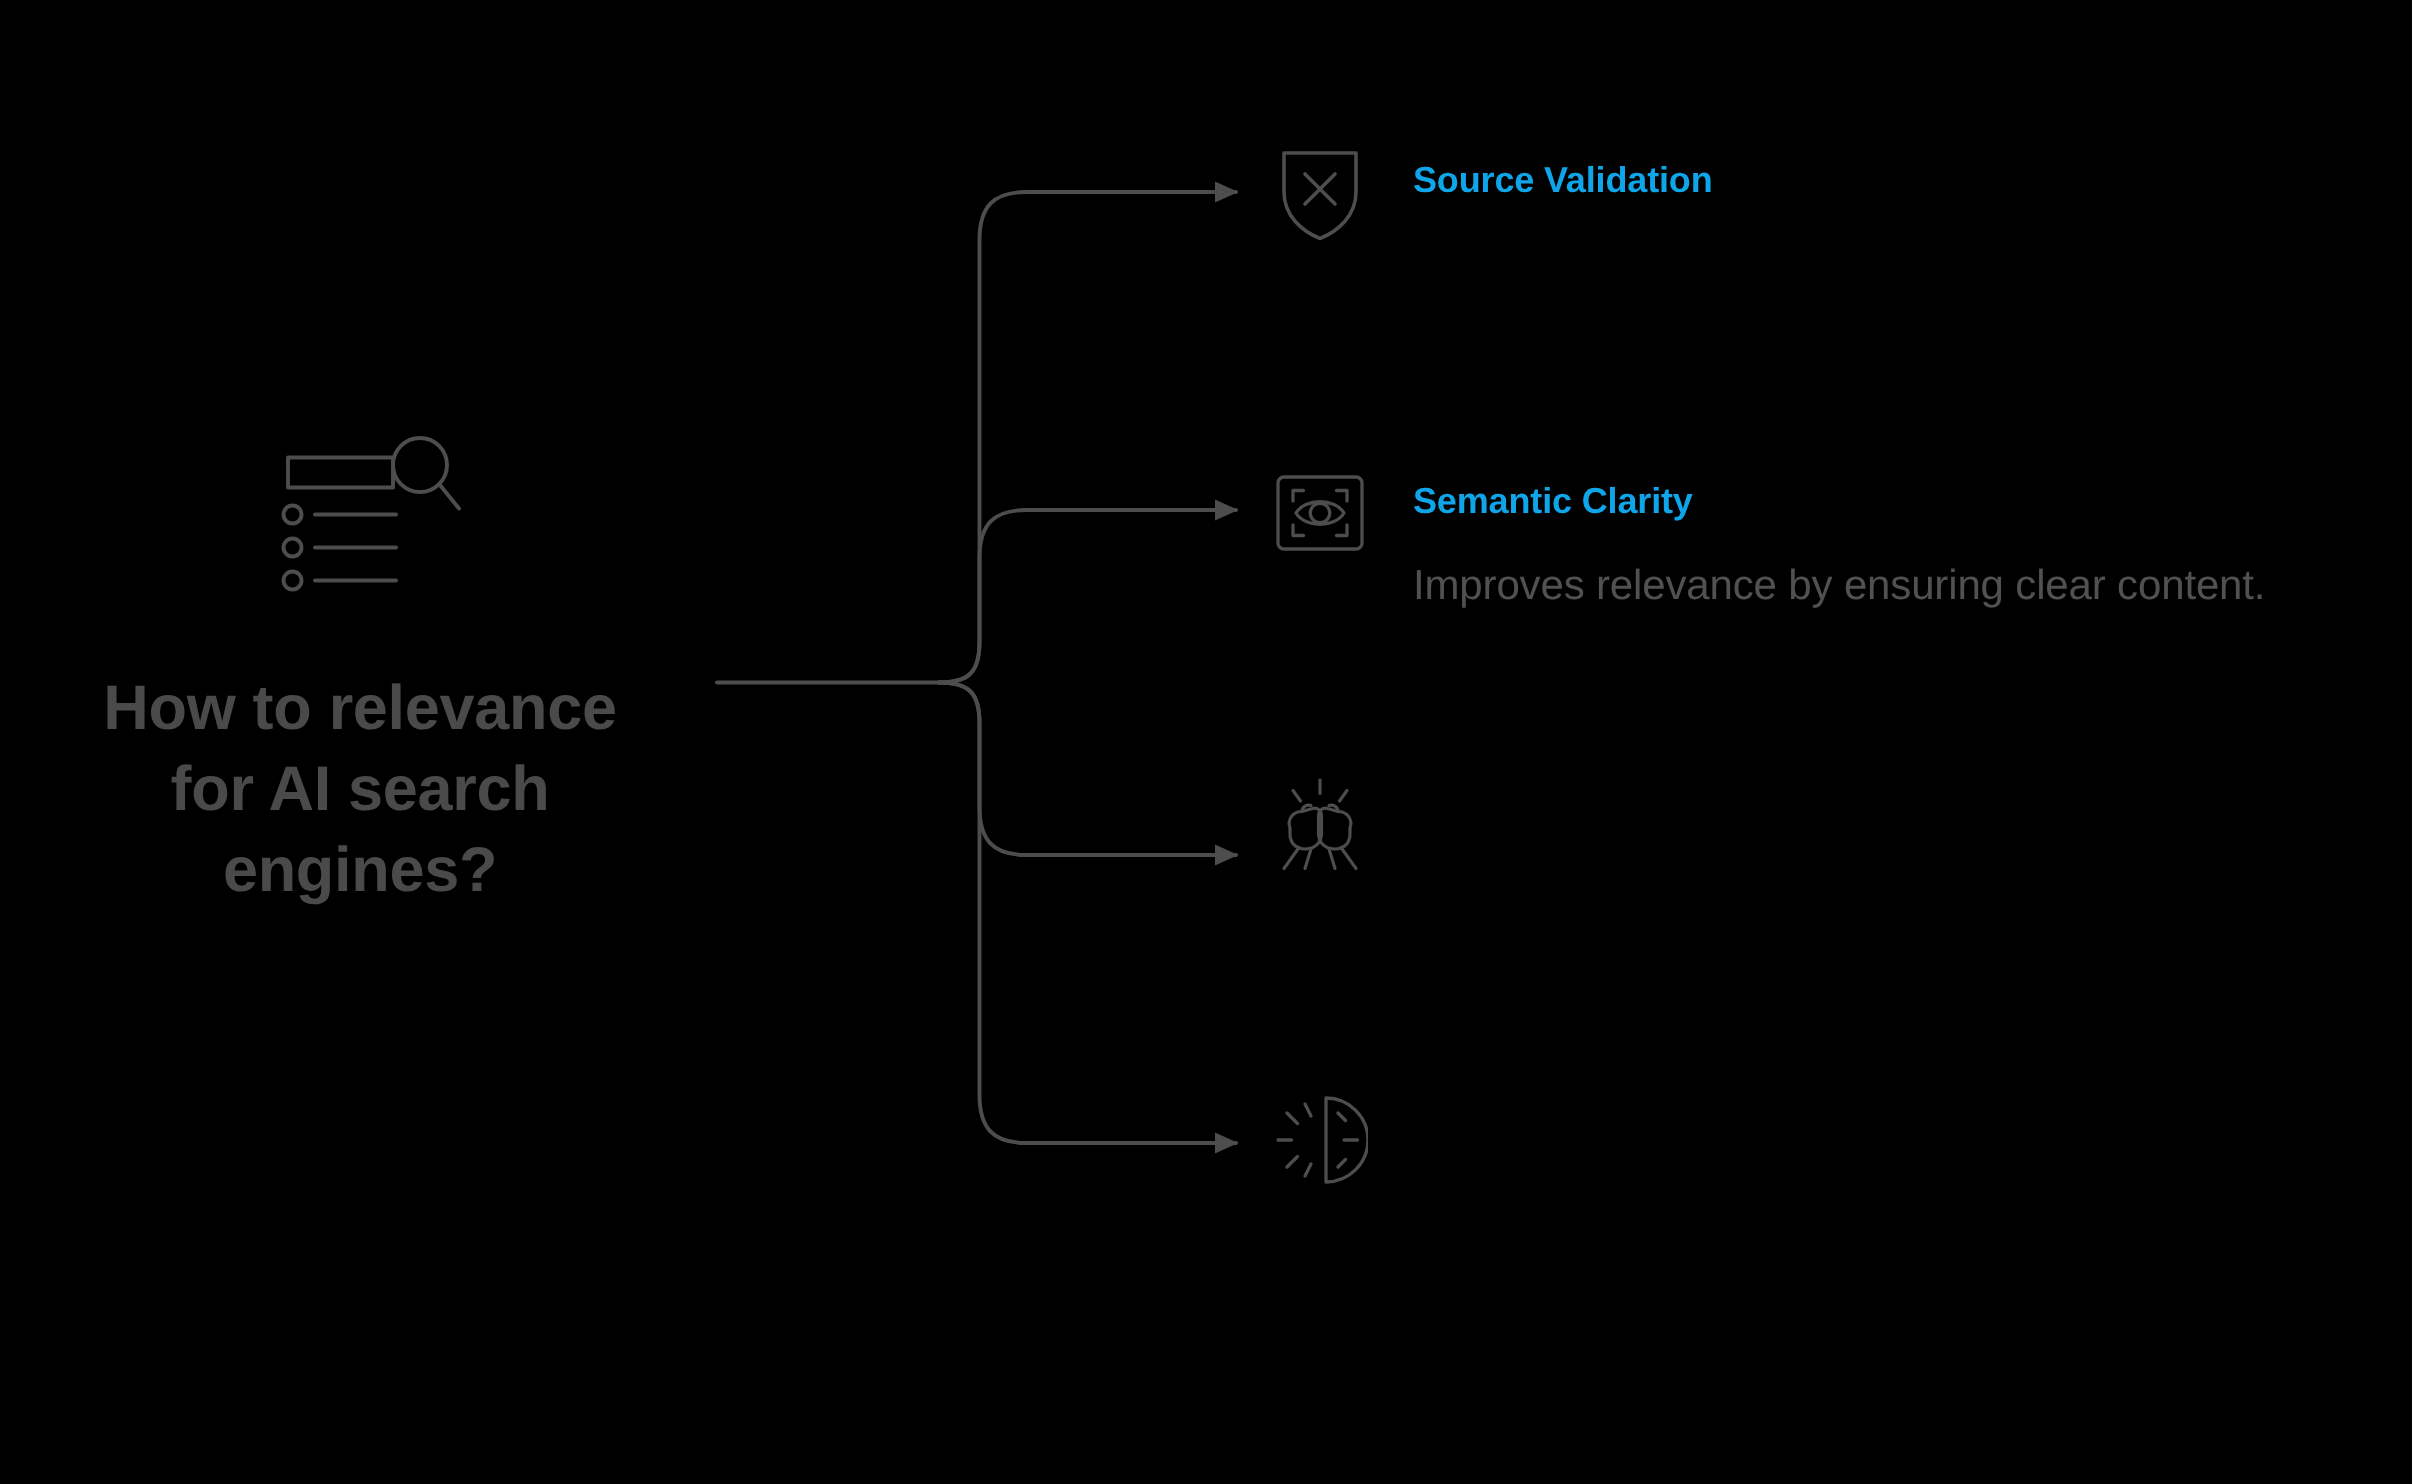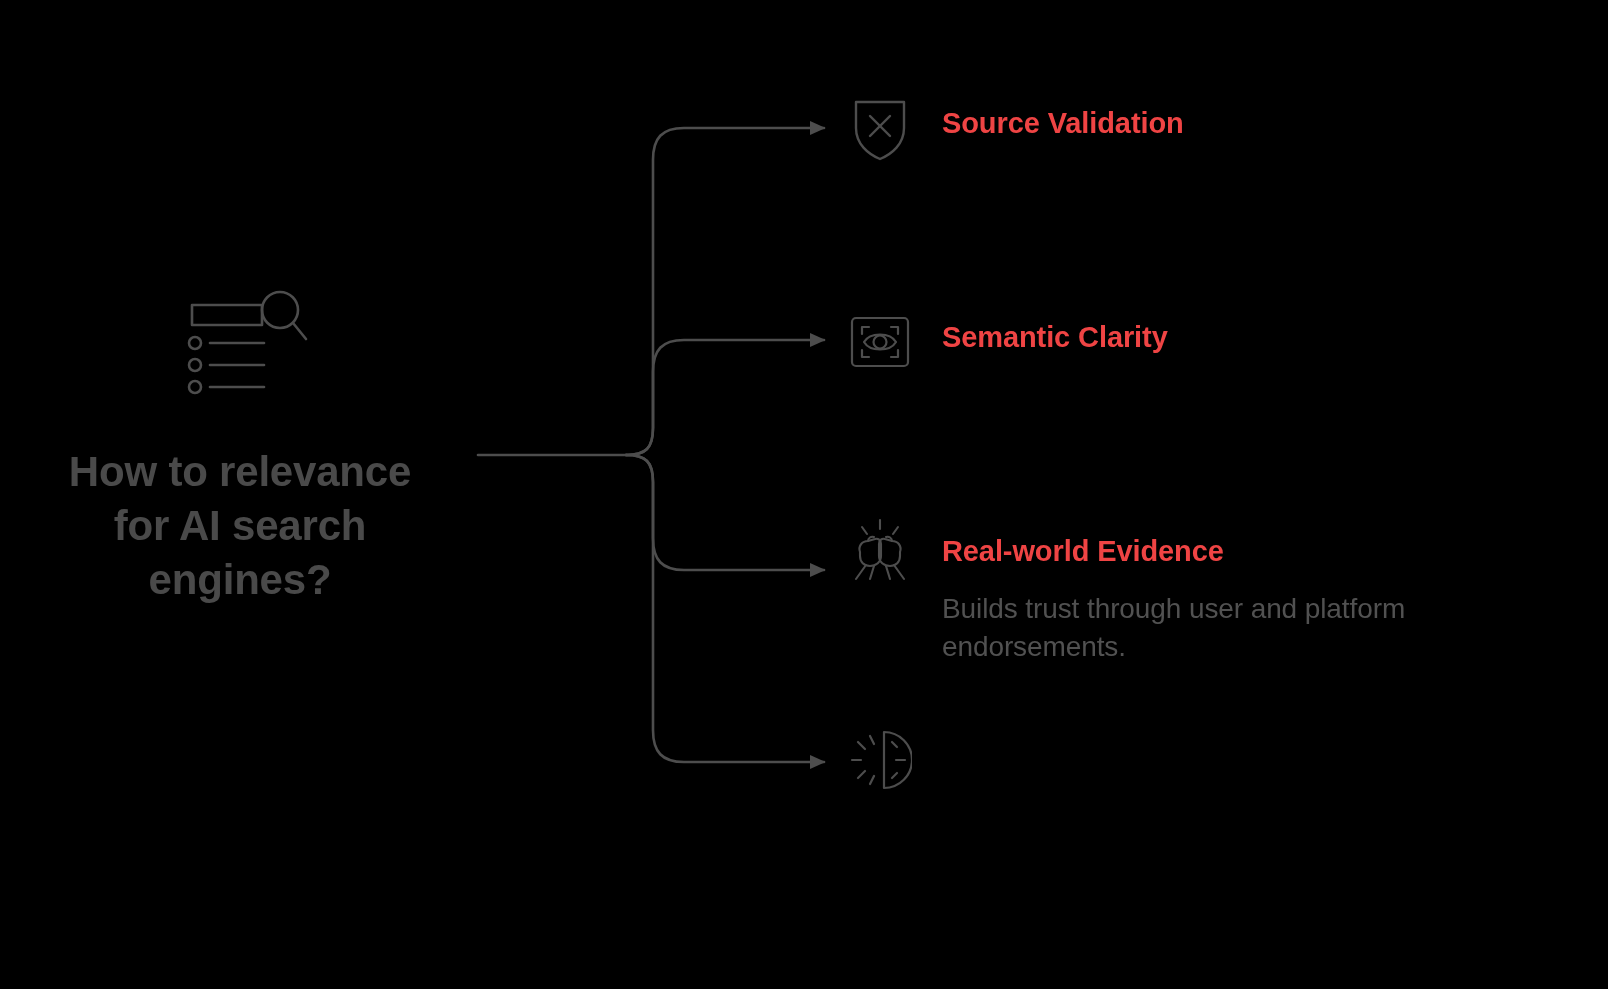--- a/index.html
+++ b/index.html
@@ -66,23 +66,23 @@
     width: 64px;
     height: 64px;
   }
   .branch-body {
     position: absolute;
     left: 94px;
     top: 0;
     width: 570px;
   }
   .branch-title {
-    font-size: 29px;
+    font-size: 24px;
     font-weight: bold;
-    color: #ef4444;
+    color: #0ea5e9;
     line-height: 1.15;
     letter-spacing: -0.1px;
     white-space: nowrap;
   }
   .branch-desc {
     margin-top: 22px;
     font-size: 28px;
     font-weight: normal;
     color: #515151;
     line-height: 1.36;
@@ -159,20 +159,21 @@
         <polyline points="14,24 14,17 21,17"></polyline>
         <polyline points="50,24 50,17 43,17"></polyline>
         <polyline points="14,40 14,47 21,47"></polyline>
         <polyline points="50,40 50,47 43,47"></polyline>
         <path d="M16,32 C22,22 42,22 48,32 C42,42 22,42 16,32 Z"></path>
         <circle cx="32" cy="32" r="6.5"></circle>
       </svg>
     </span>
     <div class="branch-body">
       <div class="branch-title">Semantic Clarity</div>
+      <div class="branch-desc">Improves relevance by ensuring clear content.</div>
     </div>
   </div>
 
   <div class="branch b2">
     <span class="branch-icon">
       <svg width="64" height="64" viewBox="0 0 64 64" fill="none" stroke="#4d4d4d" stroke-width="2.1" stroke-linecap="round" stroke-linejoin="round">
 
         <line x1="32" y1="2" x2="32" y2="11"></line>
         <line x1="14" y1="9" x2="19" y2="16"></line>
         <line x1="50" y1="9" x2="45" y2="16"></line>
@@ -185,22 +186,20 @@
                  C31,44 36,48 42,48 C48,48 52,44 52,38 Z"></path>
         <path d="M44,23 C44,20 41,18 38,19"></path>
 
         <line x1="18" y1="47" x2="8" y2="61"></line>
         <line x1="26" y1="48" x2="22" y2="61"></line>
         <line x1="46" y1="47" x2="56" y2="61"></line>
         <line x1="38" y1="48" x2="42" y2="61"></line>
       </svg>
     </span>
     <div class="branch-body">
-      <div class="branch-title">Real-world Evidence</div>
-      <div class="branch-desc">Builds trust through user and platform endorsements.</div>
     </div>
   </div>
 
   <div class="branch b3">
     <span class="branch-icon">
       <svg width="64" height="64" viewBox="0 0 64 64" fill="none" stroke="#4d4d4d" stroke-width="2.2" stroke-linecap="round" stroke-linejoin="round">
         <path d="M36,4 A28,28 0 0 1 36,60 Z"></path>
         <line x1="4" y1="32" x2="13" y2="32"></line>
         <line x1="10" y1="14" x2="17" y2="21"></line>
         <line x1="10" y1="50" x2="17" y2="43"></line>

